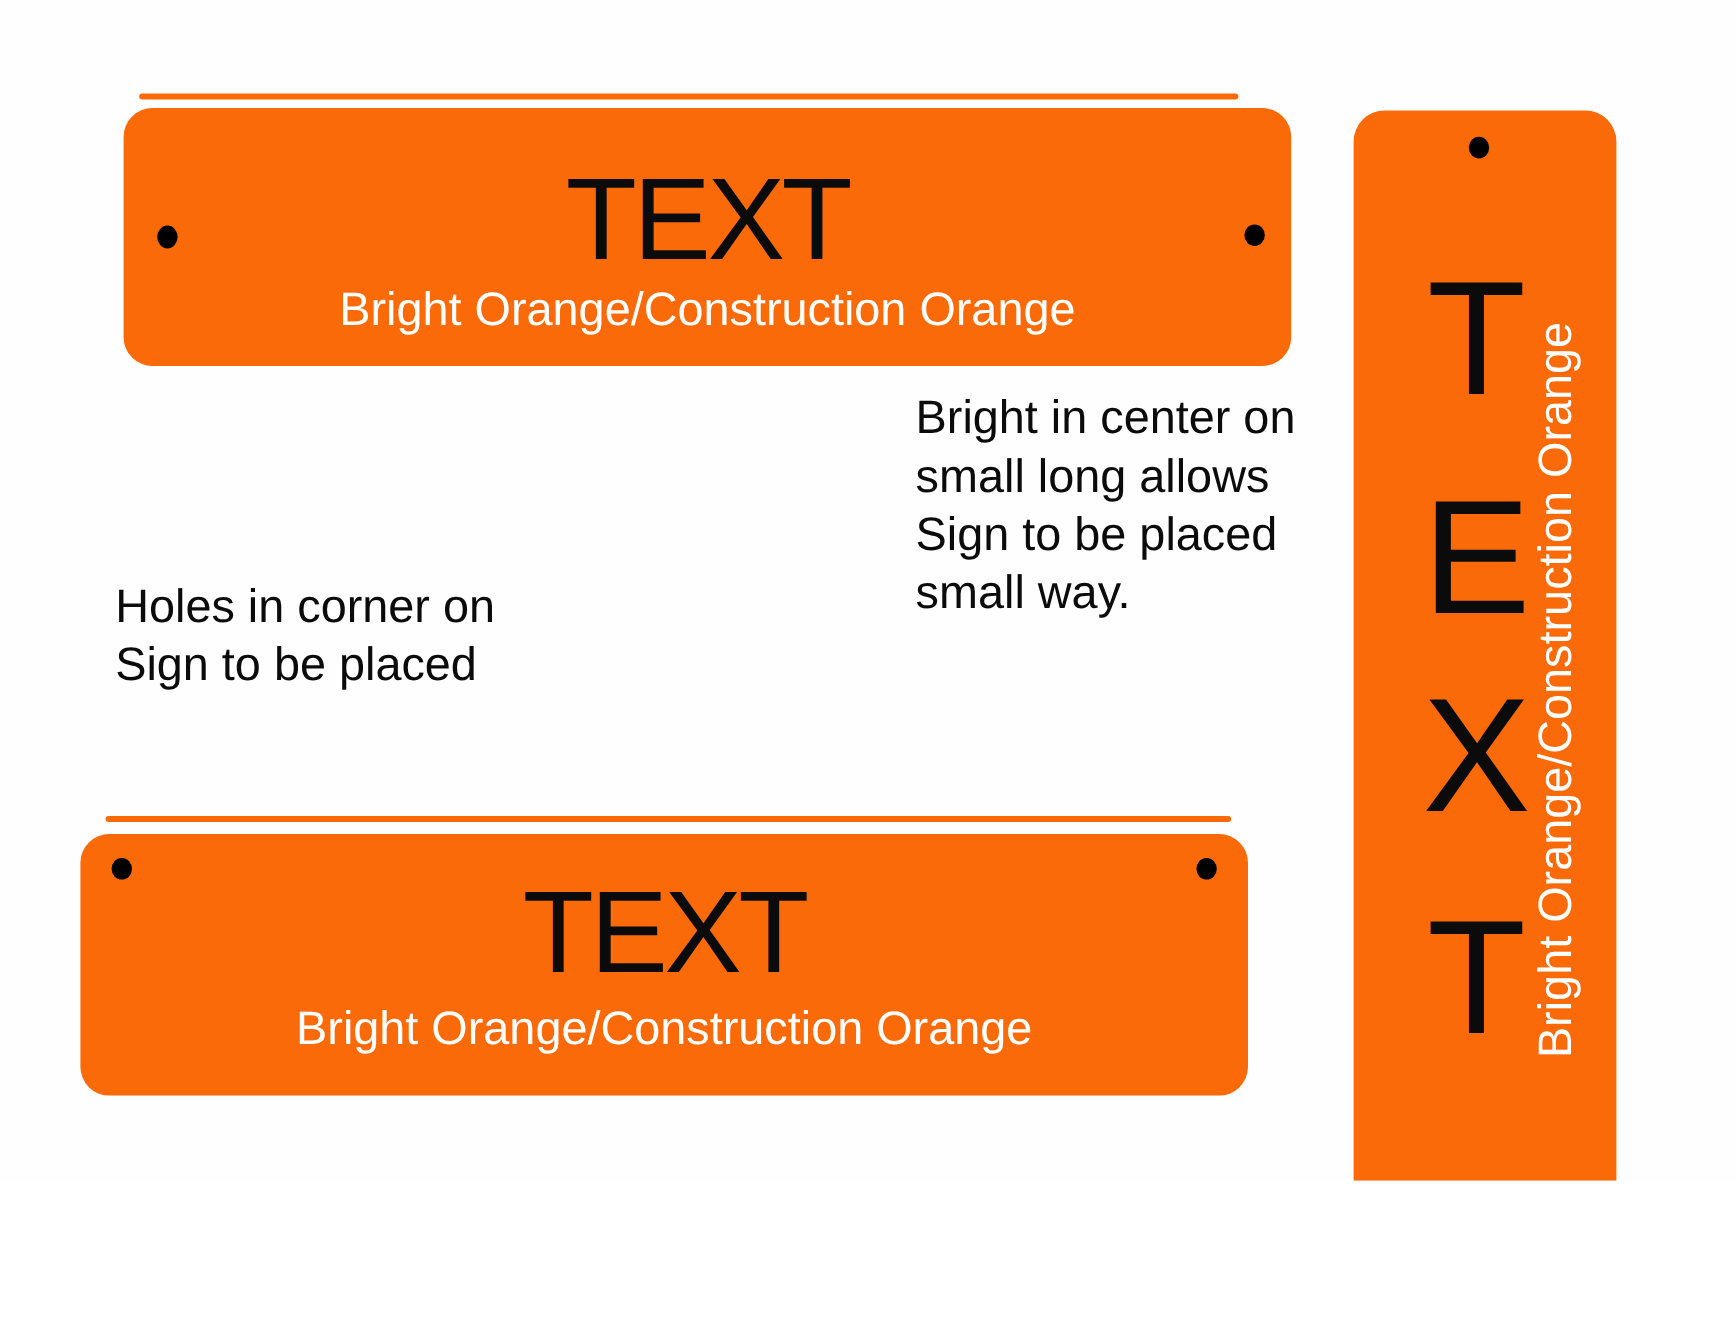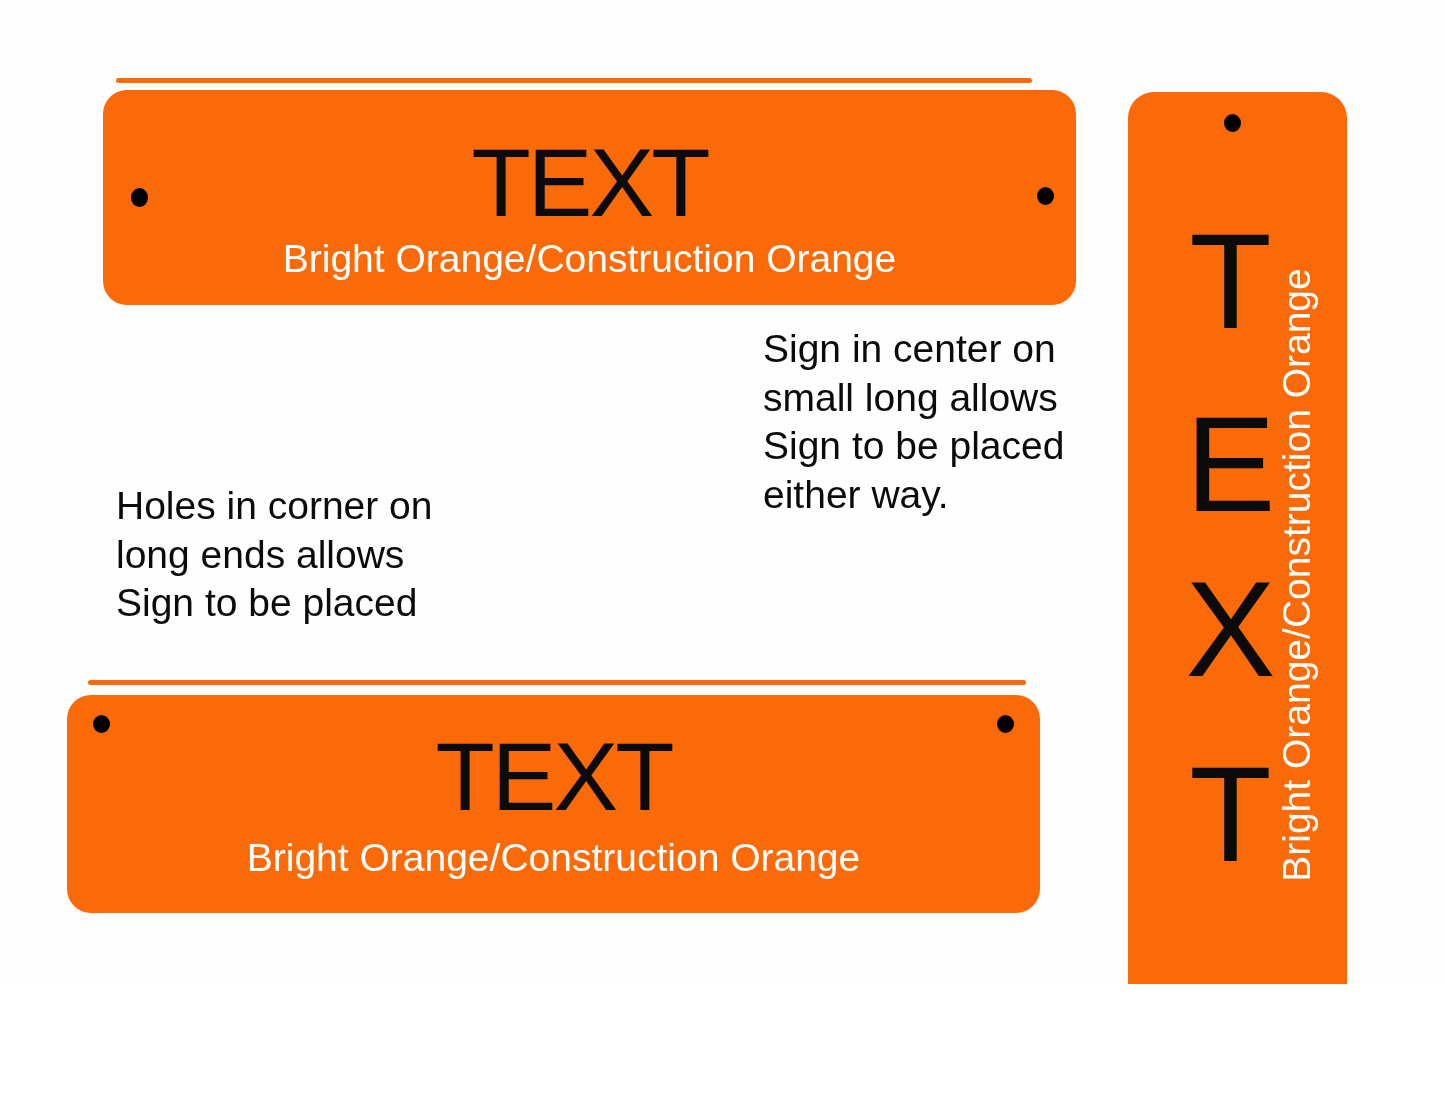--- a/index.html
+++ b/index.html
@@ -70,21 +70,21 @@
     font-size:39px;color:var(--white);white-space:nowrap;
     transform:rotate(-90deg);
   }
 
   
   .annotation{
     position:absolute;
     font-size:39px;line-height:48.5px;color:var(--ink);
     white-space:nowrap;
   }
-  #ann-corner{left:116px;top:482px;}
+  #ann-corner{left:96px;top:482px;}
   #ann-center{left:763px;top:325px;}
 </style>
 </head>
 <body>
 
 <div class="canvas">
 
   <div class="sliver" id="sliver-top"></div>
   <div class="sliver" id="sliver-bottom"></div>
 
@@ -106,25 +106,24 @@
     <span class="hole top"></span>
     <span class="hole bottom"></span>
     <div class="vletter l0">T</div>
     <div class="vletter l1">E</div>
     <div class="vletter l2">X</div>
     <div class="vletter l3">T</div>
     <div class="vsubtitle">Bright Orange/Construction Orange</div>
   </section>
 
   <div class="annotation" id="ann-center">
-    <div>Sign in center on</div>
+    <div>Bright in center on</div>
     <div>small long allows</div>
     <div>Sign to be placed</div>
-    <div>either way.</div>
+    <div>small way.</div>
   </div>
 
   <div class="annotation" id="ann-corner">
     <div>Holes in corner on</div>
-    <div>long ends allows</div>
     <div>Sign to be placed</div>
   </div>
 
 </div>
 
 </body></html>

